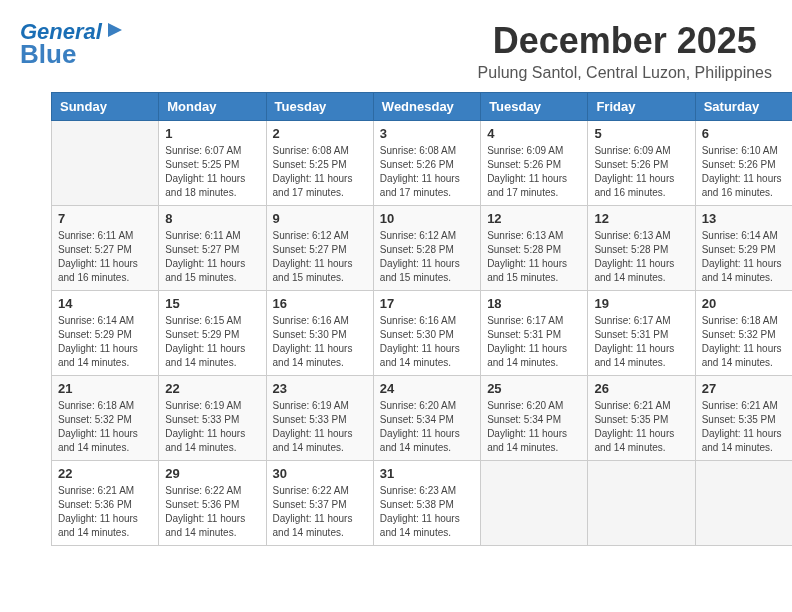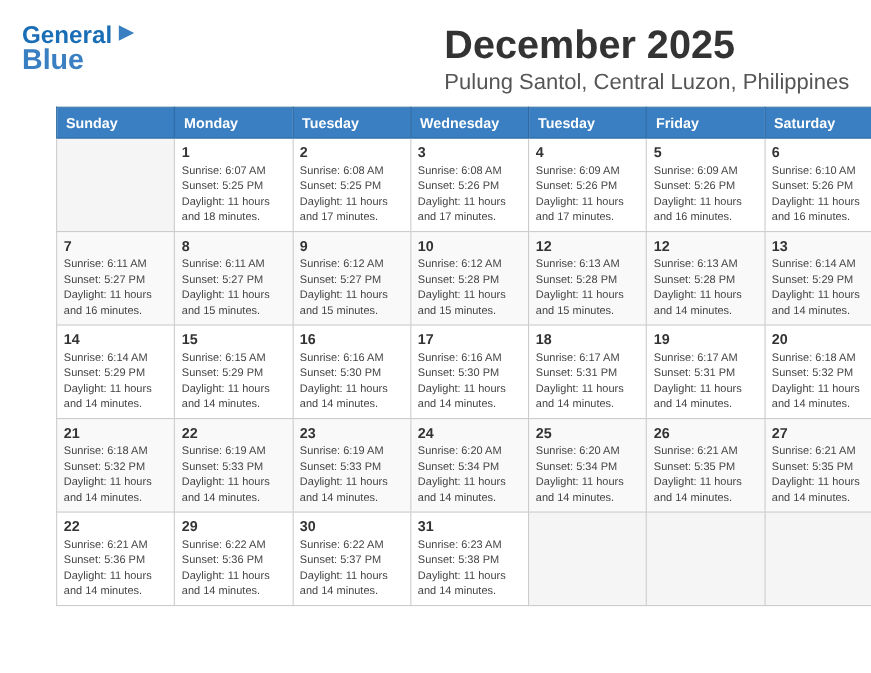--- a/index.html
+++ b/index.html
@@ -23,29 +23,29 @@
     .logo-text {
       font-size: 22px;
       font-weight: bold;
       color: #333;
       line-height: 1.1;
     }
     .logo-text span {
       color: #1a6eb5;
     }
     .title-section {
-      text-align: left;
+      text-align: center;
     }
     .month-title {
       font-size: 36px;
       font-weight: bold;
       color: #333;
     }
     .location-title {
-      font-size: 20px;
+      font-size: 16px;
       color: #555;
       margin-top: 2px;
     }
     .calendar {
       width: 100%;
       border-collapse: collapse;
       border: 1px solid #ccc;
       margin-left: 31px;
     }
     .calendar th {
@@ -83,21 +83,21 @@
     .empty-cell {
       background: #f5f5f5 !important;
     }
   </style>
 </head>
 <body>
 
 <div class="header">
   <div class="logo">
     <div style="display:flex; flex-direction:column; align-items:flex-start;">
-      <div style="display:flex; align-items:center;">
+      <div style="display:flex; align-items:center;font-style:italic;">
         <span class="logo-text"><span>General</span></span>
         <div style="margin-left:4px; margin-top:0;">
           <svg width="18" height="18" viewBox="0 0 18 18">
             <polygon points="2,2 16,9 2,16" fill="#3a7fc1"></polygon>
           </svg>
         </div>
       </div>
       <span class="logo-text" style="color:#3a7fc1; font-size:26px; font-weight:bold; margin-top:-4px;">Blue</span>
     </div>
   </div>

